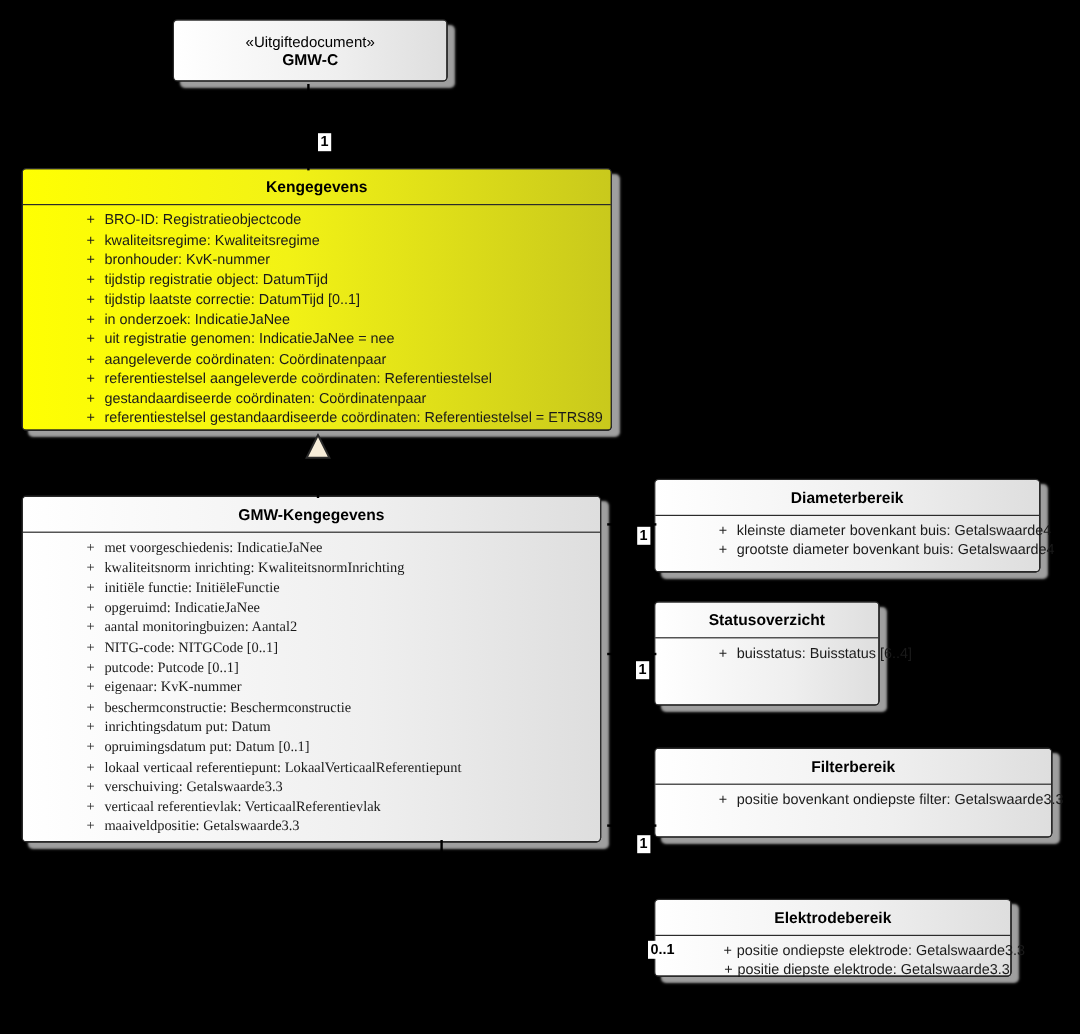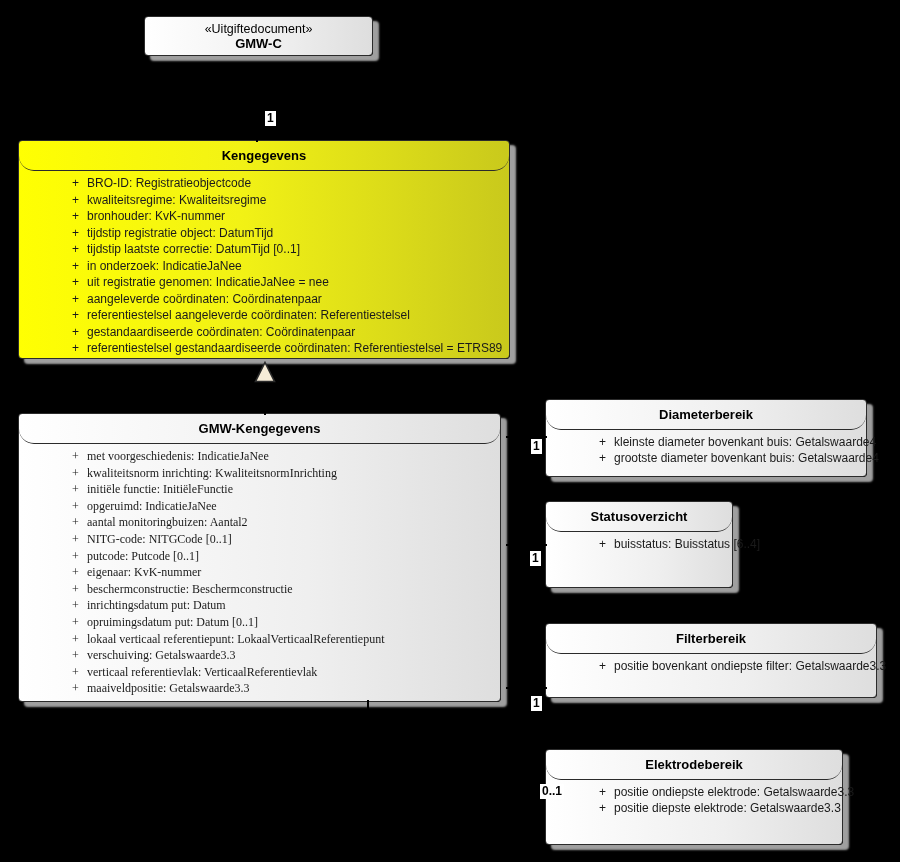--- a/index.html
+++ b/index.html
@@ -18,43 +18,43 @@
     color:#141414;z-index:3;
   }
   .cls.yellow{
     background:linear-gradient(90deg,#ffff02 0%,#f2f215 45%,#c9c91c 100%);
   }
   .cls-header{
     height:30px;box-sizing:border-box;
     display:flex;flex-direction:column;align-items:center;justify-content:center;
     font-size:13px;font-weight:bold;color:#000;
   }
-  .cls-header.with-rule{border-bottom:1.5px solid #2b2b2b;border-radius:15px;}
+  .cls-header.with-rule{border-bottom:1.5px solid #2b2b2b;}
   .stereotype{font-weight:normal;font-size:12.5px;}
   .attrs{padding-top:4px;}
   .attr-row{font-size:12px;line-height:16.5px;white-space:nowrap;color:#1a1a1a;padding-left:44px;}
   .lh16 .attr-row{line-height:16px;}
   .lh166 .attr-row{line-height:16.6px;font-family:Liberation Serif, serif;}
   .vis{display:inline-block;width:15px;margin-left:9px;}
   
   .edge{position:absolute;background:#000;z-index:4;}
   .tri{position:absolute;z-index:5;}
   .mult{
     position:absolute;z-index:6;background:#ffffff;color:#000;
     font-size:12px;font-weight:bold;line-height:15px;padding:0 2px;
   }
   
-  #box-uitgiftedocument{left:144px;top:16px;width:229px;height:40px;}
+  #box-uitgiftedocument{left:144px;top:16px;width:229px;height:52px;}
   #box-uitgiftedocument .cls-header{height:100%;}
   #box-kengegevens{left:18px;top:140px;width:492px;height:219px;}
   #box-gmw{left:18px;top:413px;width:483px;height:289px;}
   #box-diameter{left:545px;top:399px;width:322px;height:78px;}
   #box-status{left:545px;top:501px;width:188px;height:87px;}
   #box-filter{left:545px;top:623px;width:332px;height:75px;}
-  #box-elektrode{left:545px;top:749px;width:298px;height:96px;}
+  #box-elektrode{left:545px;top:749px;width:298px;height:65px;text-align:center;}
 
   #edge-doc{left:256px;top:70px;width:2px;height:72px;}
   #edge-gen{left:264px;top:380px;width:2px;height:35px;}
   #tri-gen{left:254px;top:361px;}
   #edge-diameter{left:506px;top:436px;width:41px;height:2px;}
   #edge-status{left:506px;top:544px;width:41px;height:2px;}
   #edge-filter{left:506px;top:687px;width:41px;height:2px;}
   #edge-elektrode-v{left:367px;top:700px;width:2px;height:93px;}
   #edge-elektrode-h{left:367px;top:791px;width:180px;height:2px;}
 

